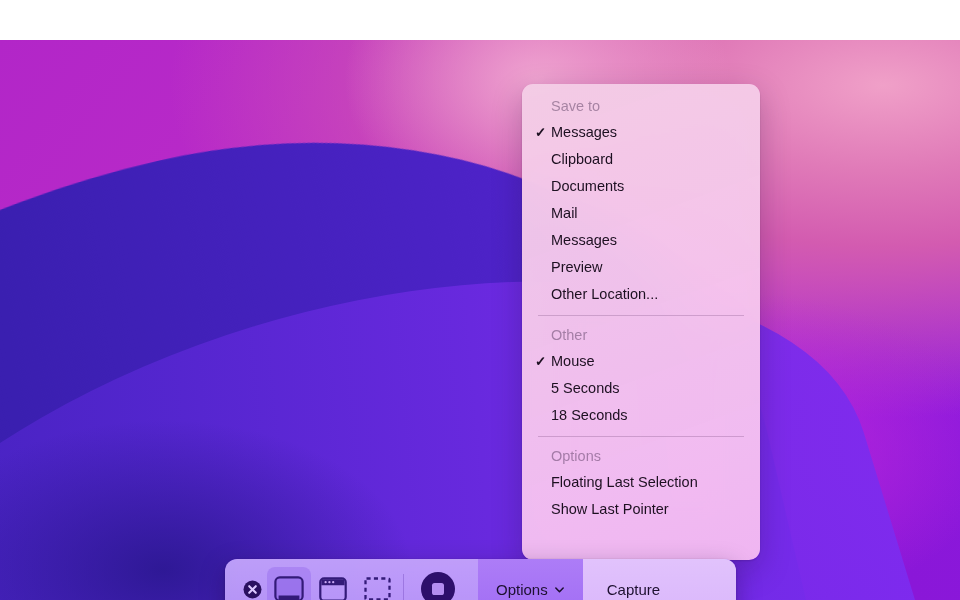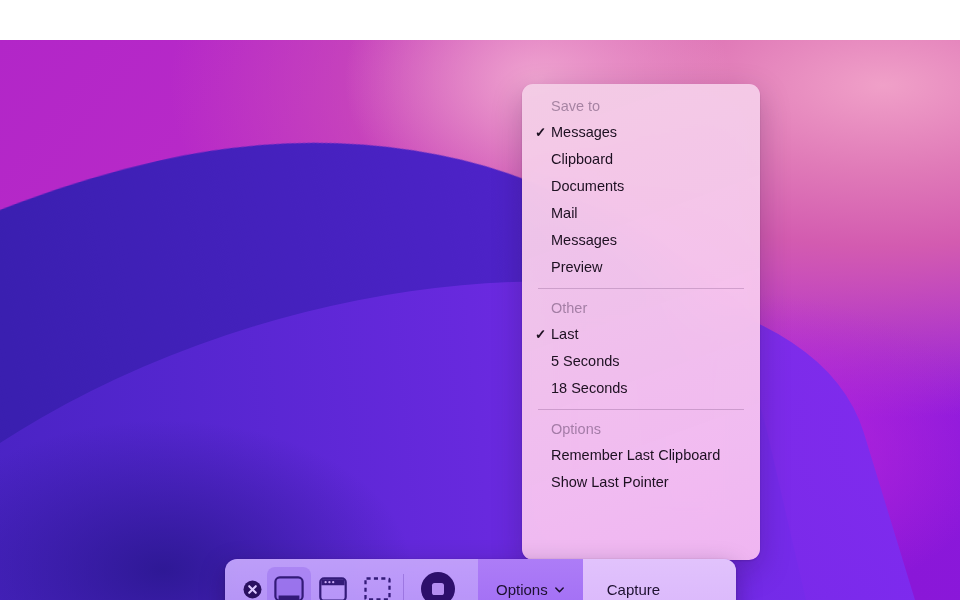--- a/index.html
+++ b/index.html
@@ -148,45 +148,49 @@
       <span>Mail</span>
     </div>
     <div class="mi">
       <span class="chk"></span>
       <span>Messages</span>
     </div>
     <div class="mi">
       <span class="chk"></span>
       <span>Preview</span>
     </div>
+    <div class="mi">
+      <span class="chk"></span>
+      <span>Other Location...</span>
+    </div>
 
     <div class="sep"></div>
 
     <div class="mh">Other</div>
 
     <div class="mi">
       <span class="chk">✓</span>
-      <span>Last</span>
+      <span>Mouse</span>
     </div>
     <div class="mi">
       <span class="chk"></span>
       <span>5 Seconds</span>
     </div>
     <div class="mi">
       <span class="chk"></span>
       <span>18 Seconds</span>
     </div>
 
     <div class="sep"></div>
 
     <div class="mh">Options</div>
 
     <div class="mi">
       <span class="chk"></span>
-      <span>Remember Last Clipboard</span>
+      <span>Floating Last Selection</span>
     </div>
     <div class="mi">
       <span class="chk"></span>
       <span>Show Last Pointer</span>
     </div>
   </div>
 
   <div id="capture-toolbar">
 
     <div class="tb-left">

